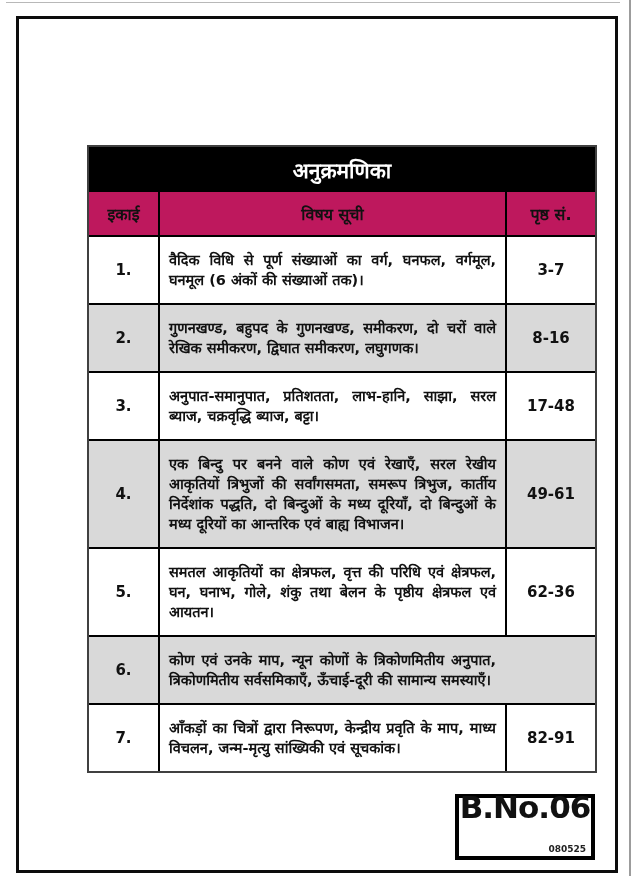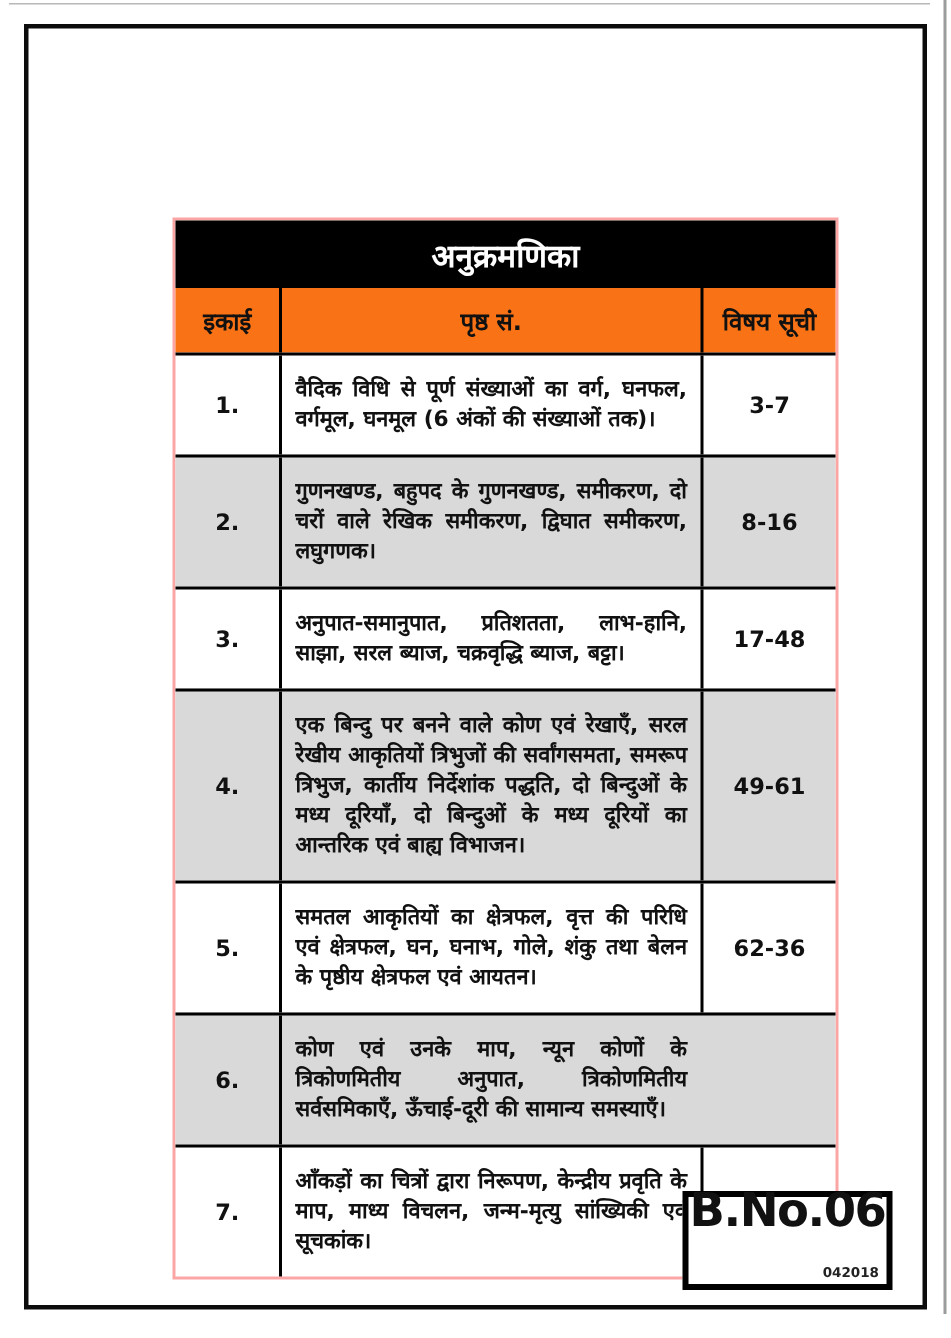--- a/index.html
+++ b/index.html
@@ -20,36 +20,35 @@
     position: absolute; top: 0; right: 3px; width: 2px; height: 876px;
     background: #9c9c9c;
   }
   
   .page-border {
     position: absolute; left: 16px; top: 16px; width: 602px; height: 857px;
     border: 3px solid #0c0c0c;
   }
   
   .toc {
-    position: absolute; left: 87px; top: 145px; width: 444px;
-    border: 2px solid #fca5a5;
+    position: absolute; left: 87px; top: 145px; width: 510px;
+    border: 2px solid #404040;
     background: #fff;
-    margin-left: 28px;
   }
   .toc-title {
     height: 45px; background: #000; color: #fff;
     display: flex; align-items: center; justify-content: center;
     font-size: 21px; font-weight: bold;
   }
   .row {
     display: grid;
     grid-template-columns: 69px 1fr 90px;
     border-top: 2px solid #000;
   }
-  .header-row { background: #f97316; min-height: 43px; }
+  .header-row { background: #be185d; min-height: 43px; }
   .header-row .cell { font-size: 16px; }
   .cell {
     display: flex; align-items: center; justify-content: center;
     font-weight: bold; text-align: center;
     padding: 4px 4px;
   }
   .cell + .cell { border-left: 2px solid #000; }
   .cell.topics {
     justify-content: flex-start;
     text-align: justify;
@@ -85,22 +84,22 @@
 
 <div class="scan-line-top"></div>
 <div class="scan-line-right"></div>
 <div class="page-border"></div>
 
 <div class="toc">
   <div class="toc-title">अनुक्रमणिका</div>
 
   <div class="row header-row" style="border-top:none;">
     <div class="cell">इकाई</div>
+    <div class="cell">विषय सूची</div>
     <div class="cell">पृष्ठ सं.</div>
-    <div class="cell">विषय सूची</div>
   </div>
 
   <div class="row h66">
     <div class="cell unit">1.</div>
     <div class="cell topics">वैदिक विधि से पूर्ण संख्याओं का वर्ग, घनफल, वर्गमूल, घनमूल (6 अंकों की संख्याओं तक)।</div>
     <div class="cell pages">3-7</div>
   </div>
 
   <div class="row h65 shaded">
     <div class="cell unit">2.</div>
@@ -133,14 +132,14 @@
 
   <div class="row h57">
     <div class="cell unit">7.</div>
     <div class="cell topics">आँकड़ों का चित्रों द्वारा निरूपण, केन्द्रीय प्रवृति के माप, माध्य विचलन, जन्म-मृत्यु सांख्यिकी एवं सूचकांक।</div>
     <div class="cell pages">82-91</div>
   </div>
 </div>
 
 <div class="bno-box">
   <div class="bno-text">B.No.06</div>
-  <div class="print-code">042018</div>
+  <div class="print-code">080525</div>
 </div>
 
 </body></html>

